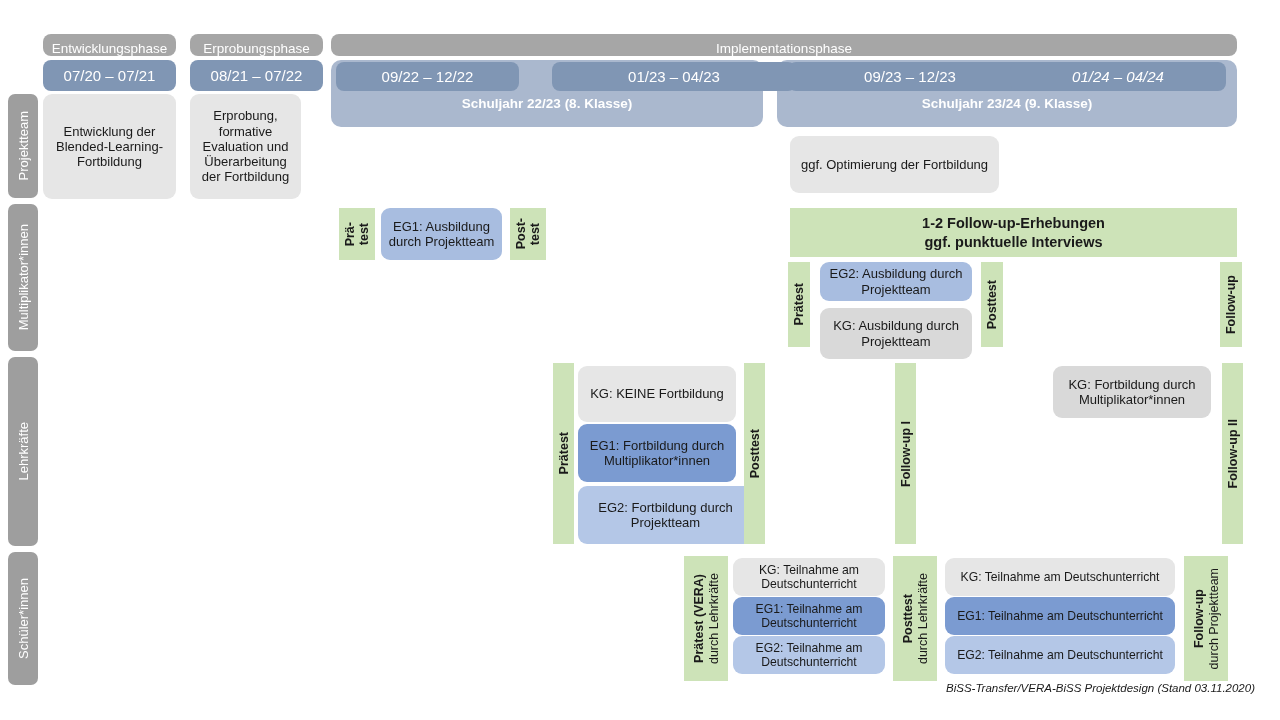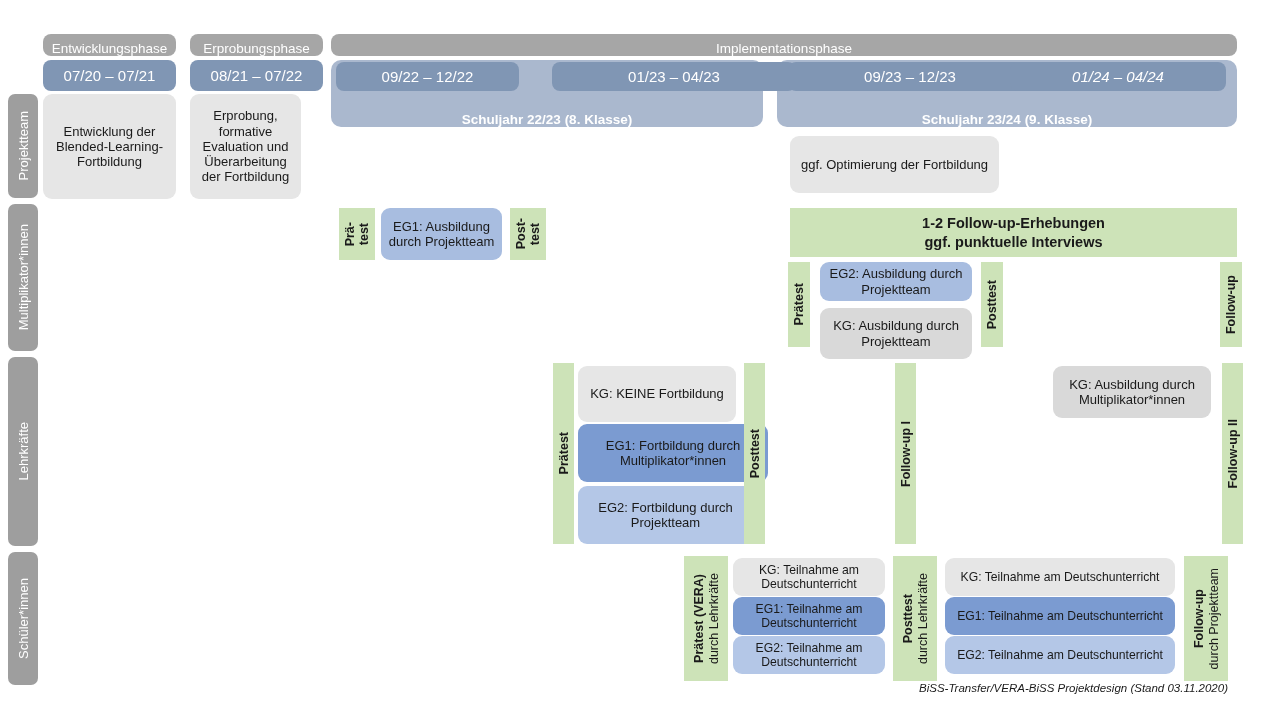--- a/index.html
+++ b/index.html
@@ -61,21 +61,21 @@
   
   .year-band {
     background: #aab8ce;
     color: #ffffff;
     font-size: 13.5px;
     font-weight: bold;
     border-radius: 10px;
     display: flex;
     align-items: flex-end;
     justify-content: center;
-    padding-bottom: 0;
+    padding-bottom: 16px;
     z-index: 1;
   }
 
   
   .row-label {
     background: #9e9e9e;
     color: #ffffff;
     border-radius: 7px;
     display: flex;
     align-items: center;
@@ -248,34 +248,34 @@
   <div class="abs vstrip" style="left:1220px; top:262px; width:22px; height:85px;">
     <span class="vtext">Follow-up</span>
   </div>
 
   <div class="abs vstrip" style="left:553px; top:363px; width:21px; height:181px;">
     <span class="vtext">Prätest</span>
   </div>
   <div class="abs box c-grey fs13" style="left:578px; top:366px; width:158px; height:56px;">
     <span>KG:  KEINE Fortbildung</span>
   </div>
-  <div class="abs box c-blue-d fs13" style="left:578px; top:424px; width:190px; height:58px;">
+  <div class="abs box c-blue-d fs13" style="left:578px; top:424px; width:158px; height:58px;">
     <span>EG1: Fortbildung durch Multiplikator*innen</span>
   </div>
   <div class="abs box c-blue-l fs13" style="left:578px; top:486px; width:175px; height:58px;">
     <span>EG2: Fortbildung durch Projektteam</span>
   </div>
   <div class="abs vstrip" style="left:744px; top:363px; width:21px; height:181px;">
     <span class="vtext">Posttest</span>
   </div>
   <div class="abs vstrip" style="left:895px; top:363px; width:21px; height:181px;">
     <span class="vtext">Follow-up I</span>
   </div>
   <div class="abs box c-grey2 fs13" style="left:1053px; top:366px; width:158px; height:52px;">
-    <span>KG: Ausbildung durch Multiplikator*innen</span>
+    <span>KG: Fortbildung durch Multiplikator*innen</span>
   </div>
   <div class="abs vstrip" style="left:1222px; top:363px; width:21px; height:181px;">
     <span class="vtext">Follow-up II</span>
   </div>
 
   <div class="abs vstrip" style="left:684px; top:556px; width:44px; height:125px;">
     <span class="vtext">Prätest (VERA)</span>
     <span class="vsub">durch Lehrkräfte</span>
   </div>
   <div class="abs box c-grey fs12" style="left:733px; top:558px; width:152px; height:38px;">
@@ -300,17 +300,17 @@
   </div>
   <div class="abs box c-blue-l fs12" style="left:945px; top:636px; width:230px; height:38px;">
     <span>EG2: Teilnahme am Deutschunterricht</span>
   </div>
 
   <div class="abs vstrip" style="left:1184px; top:556px; width:44px; height:125px;">
     <span class="vtext">Follow-up</span>
     <span class="vsub">durch Projektteam</span>
   </div>
 
-  <div class="abs footer" style="left:751px; top:682px; width:477px; height:16px;">
+  <div class="abs footer" style="left:778px; top:682px; width:477px; height:16px;">
     <span>BiSS-Transfer/VERA-BiSS Projektdesign (Stand 03.11.2020)</span>
   </div>
 
 </div>
 
 </body></html>

